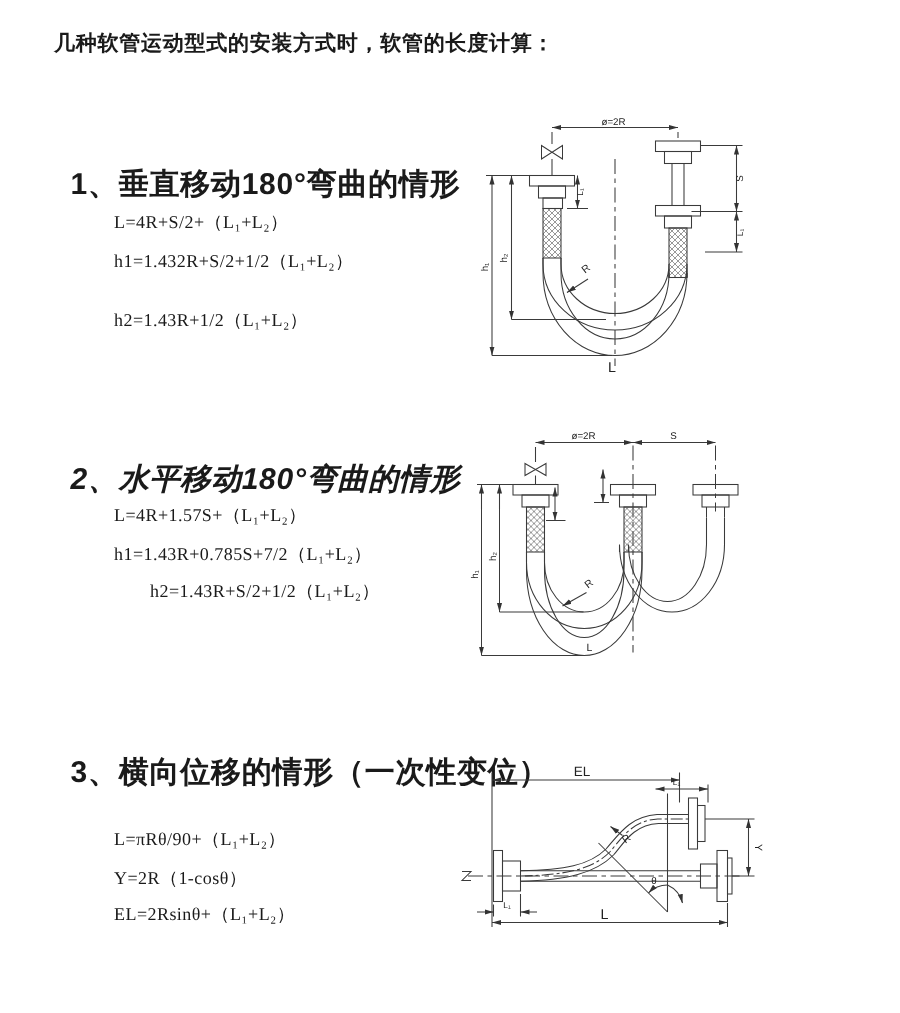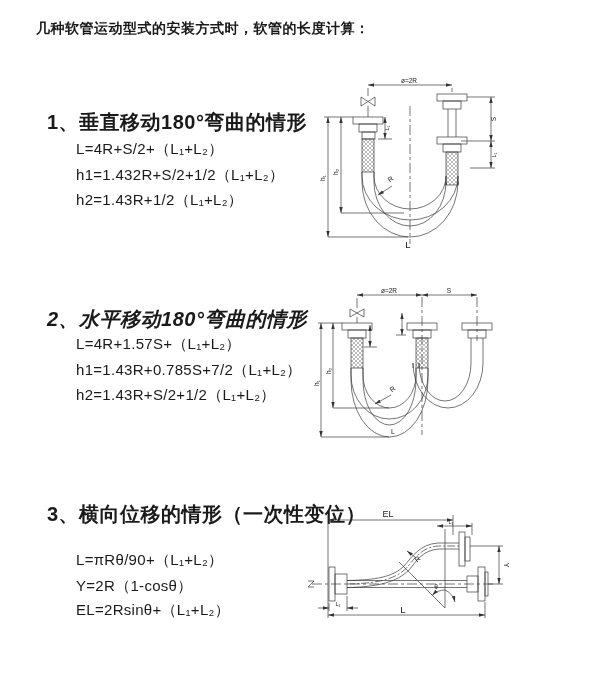--- a/index.html
+++ b/index.html
@@ -1,41 +1,41 @@
 <!DOCTYPE html>
 <html><head>
 <meta charset="utf-8">
 <style>
   html,body{margin:0;padding:0;background:#fff;}
   .page{position:relative;width:516px;height:675px;background:#ffffff;overflow:hidden;
         font-family:"Liberation Sans","DejaVu Sans",sans-serif;color:#1a1a1a;}
   .title{position:absolute;left:36px;top:20px;font-size:14px;font-weight:bold;white-space:nowrap;letter-spacing:.5px;}
   .heading{position:absolute;left:47px;font-size:20px;font-weight:bold;white-space:nowrap;letter-spacing:.5px;}
-  .formula{position:absolute;left:76px;font-size:15px;white-space:nowrap;letter-spacing:.3px;}
+  .formula{position:absolute;left:76px;font-size:12px;white-space:nowrap;letter-spacing:.3px;font-family:Liberation Serif, serif;}
   .diag{position:absolute;}
   svg text{font-family:"Liberation Sans","DejaVu Sans",sans-serif;fill:#222;stroke:none;}
   .lab{font-size:6.5px;}
   .lab-sm{font-size:5.5px;}
   .lab-r{font-size:7px;}
   .lab-big{font-size:9.5px;}
   .lab-mid{font-size:7px;}
   .lab-el{font-size:9px;}
 </style>
 </head>
 <body>
 
 <div class="page">
 
   <div class="title">几种软管运动型式的安装方式时，软管的长度计算：</div>
 
   <section>
     <div class="heading" style="top:109px;">1、垂直移动180°弯曲的情形</div>
     <div class="formula" style="top:140px;">L=4R+S/2+（L₁+L₂）</div>
     <div class="formula" style="top:166px;">h1=1.432R+S/2+1/2（L₁+L₂）</div>
-    <div class="formula" style="top:191px;">h2=1.43R+1/2（L₁+L₂）</div>
+    <div class="formula" style="top:205px;">h2=1.43R+1/2（L₁+L₂）</div>
   </section>
 
   <svg class="diag" style="left:308px;top:70px;" width="240" height="185" viewBox="0 0 240 185">
     <defs>
       <marker id="a1" markerWidth="8" markerHeight="6" refX="6" refY="2.5" orient="auto-start-reverse" markerUnits="userSpaceOnUse">
         <path d="M0,0.8 L6,2.5 L0,4.2 Z" fill="#333"></path>
       </marker>
       <pattern id="xh1" width="4" height="4" patternUnits="userSpaceOnUse">
         <path d="M0,4 l4,-4 M0,0 l4,4" stroke="#777" stroke-width="0.5"></path>
       </pattern>
@@ -91,21 +91,21 @@
     <text class="lab" x="187.5" y="49" text-anchor="middle" transform="rotate(-90 187.5 49)">S</text>
     <text class="lab-sm" x="187.5" y="85" text-anchor="middle" transform="rotate(-90 187.5 85)">L₁</text>
     <text class="lab-r" x="84" y="111" text-anchor="middle" transform="rotate(-38 84 111)">R</text>
     <text class="lab-big" x="100" y="178" text-anchor="middle">L</text>
   </svg>
 
   <section>
     <div class="heading" style="top:306px;font-style:italic;">2、水平移动180°弯曲的情形</div>
     <div class="formula" style="top:335px;">L=4R+1.57S+（L₁+L₂）</div>
     <div class="formula" style="top:361px;">h1=1.43R+0.785S+7/2（L₁+L₂）</div>
-    <div class="formula" style="top:386px;">h2=1.43R+S/2+1/2（L₁+L₂）</div>
+    <div class="formula" style="top:386px;margin-left:24px;">h2=1.43R+S/2+1/2（L₁+L₂）</div>
   </section>
 
   <svg class="diag" style="left:306px;top:283px;" width="280" height="165" viewBox="0 0 280 165">
     <defs>
       <marker id="a2" markerWidth="8" markerHeight="6" refX="6" refY="2.5" orient="auto-start-reverse" markerUnits="userSpaceOnUse">
         <path d="M0,0.8 L6,2.5 L0,4.2 Z" fill="#333"></path>
       </marker>
       <pattern id="xh2" width="4" height="4" patternUnits="userSpaceOnUse">
         <path d="M0,4 l4,-4 M0,0 l4,4" stroke="#777" stroke-width="0.5"></path>
       </pattern>

